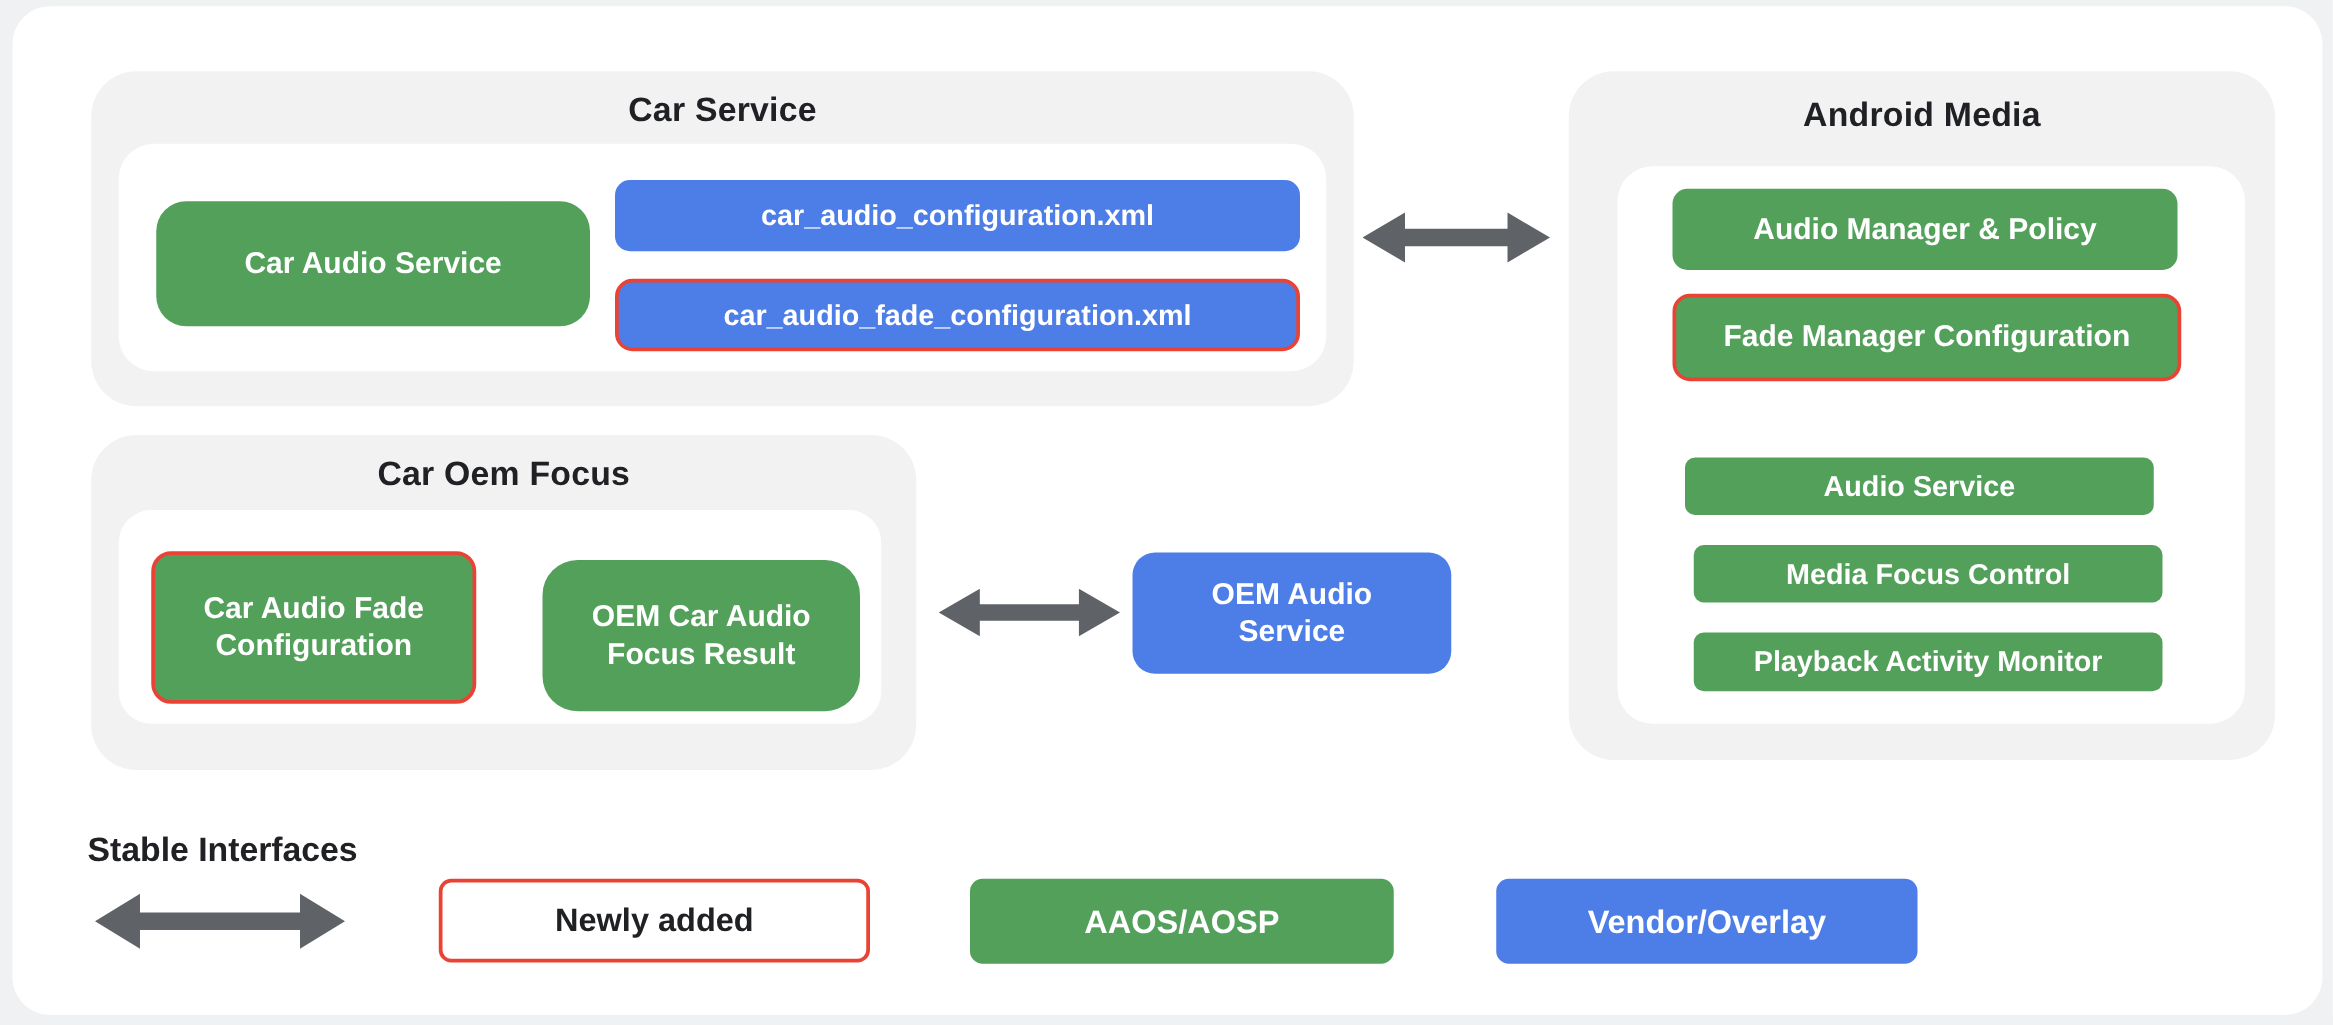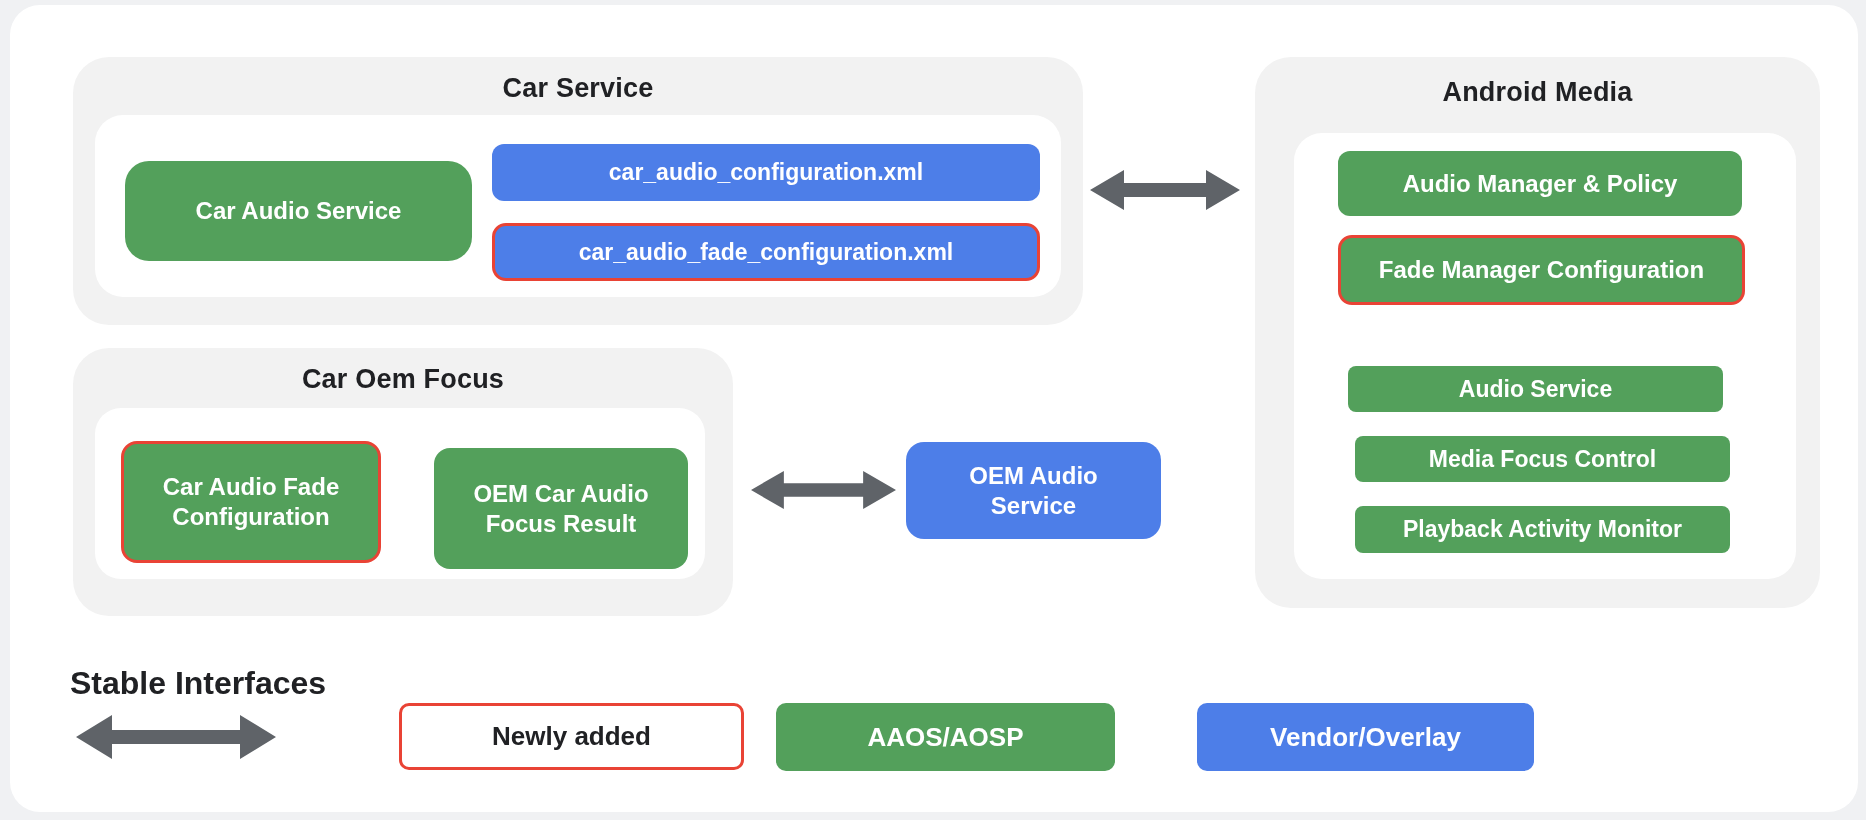--- a/index.html
+++ b/index.html
@@ -64,21 +64,21 @@
   .blue-node  { background: var(--blue);  color: var(--text-light); }
   .white-node { background: var(--card-white); color: var(--text-dark); }
   .red-border { border: 3px solid var(--red); }
   .arrow {
     position: absolute;
     color: var(--arrow-gray);
   }
   .arrow svg { display: block; width: 100%; height: 100%; }
   .legend-label {
     position: absolute;
-    font-size: 32px;
+    font-size: 27px;
     font-weight: bold;
     color: var(--text-dark);
   }
 </style>
 </head>
 <body>
 
 <div class="stage">
   <div class="card"></div>
 
@@ -105,38 +105,38 @@
       <div class="node green-node" style="left:54px; top:233px; width:375px; height:46px; border-radius:8px; font-size:23px;">Audio Service</div>
       <div class="node green-node" style="left:61px; top:303px; width:375px; height:46px; border-radius:8px; font-size:23px;">Media Focus Control</div>
       <div class="node green-node" style="left:61px; top:373px; width:375px; height:47px; border-radius:8px; font-size:23px;">Playback Activity Monitor</div>
     </div>
   </div>
 
   <div class="group" style="left:73px; top:348px; width:660px; height:268px;">
     <div class="group-title" style="top:16px;">Car Oem Focus</div>
     <div class="inner" style="left:22px; top:60px; width:610px; height:171px; border-radius:26px;">
       <div class="node green-node red-border" style="left:26px; top:33px; width:260px; height:122px; border-radius:16px; font-size:24px; padding:0 28px;">Car Audio Fade Configuration</div>
-      <div class="node green-node" style="left:339px; top:40px; width:254px; height:121px; border-radius:16px; font-size:24px; padding:0 18px;">OEM Car Audio Focus Result</div>
+      <div class="node green-node" style="left:339px; top:40px; width:254px; height:121px; border-radius:28px; font-size:24px; padding:0 18px;">OEM Car Audio Focus Result</div>
     </div>
   </div>
 
   <div class="arrow" style="left:751px; top:469px; width:145px; height:42px;">
     <svg viewBox="0 0 150 44" preserveAspectRatio="none" aria-hidden="true">
       <polygon fill="currentColor" points="0,22 34,2 34,15 116,15 116,2 150,22 116,42 116,29 34,29 34,42"></polygon>
     </svg>
   </div>
 
   <div class="node blue-node" style="left:906px; top:442px; width:255px; height:97px; border-radius:18px; font-size:24px; padding:0 46px;">OEM Audio Service</div>
 
   <div class="legend-label" style="left:70px; top:665px;">Stable Interfaces</div>
 
   <div class="arrow" style="left:76px; top:713px; width:200px; height:48px;">
     <svg viewBox="0 0 200 48" preserveAspectRatio="none" aria-hidden="true">
       <polygon fill="currentColor" points="0,24 36,2 36,17 164,17 164,2 200,24 164,46 164,31 36,31 36,46"></polygon>
     </svg>
   </div>
 
-  <div class="node white-node" style="left:351px; top:703px; width:345px; height:67px; border-radius:10px; font-size:26px; border:3px solid var(--red);margin-left:48px;">Newly added</div>
+  <div class="node white-node" style="left:351px; top:703px; width:345px; height:67px; border-radius:10px; font-size:26px; border:3px solid var(--red);">Newly added</div>
 
   <div class="node green-node" style="left:776px; top:703px; width:339px; height:68px; border-radius:10px; font-size:26px;">AAOS/AOSP</div>
 
   <div class="node blue-node" style="left:1197px; top:703px; width:337px; height:68px; border-radius:10px; font-size:26px;">Vendor/Overlay</div>
 </div>
 
 </body></html>

